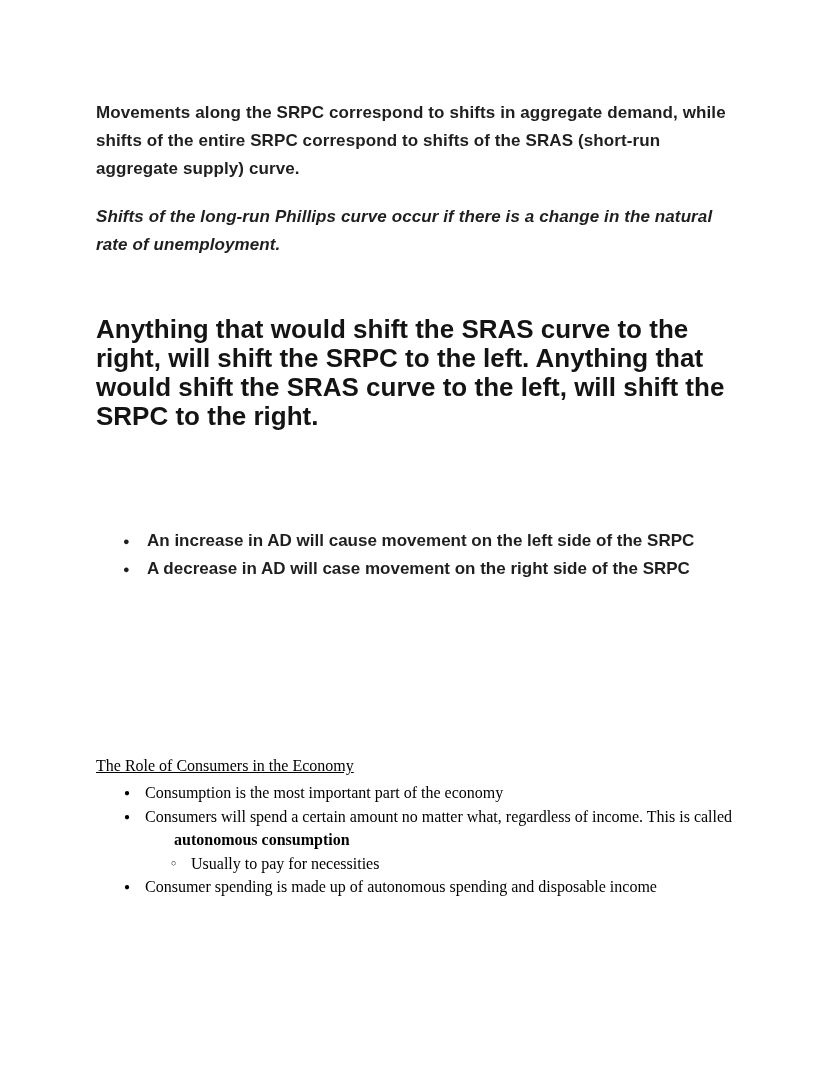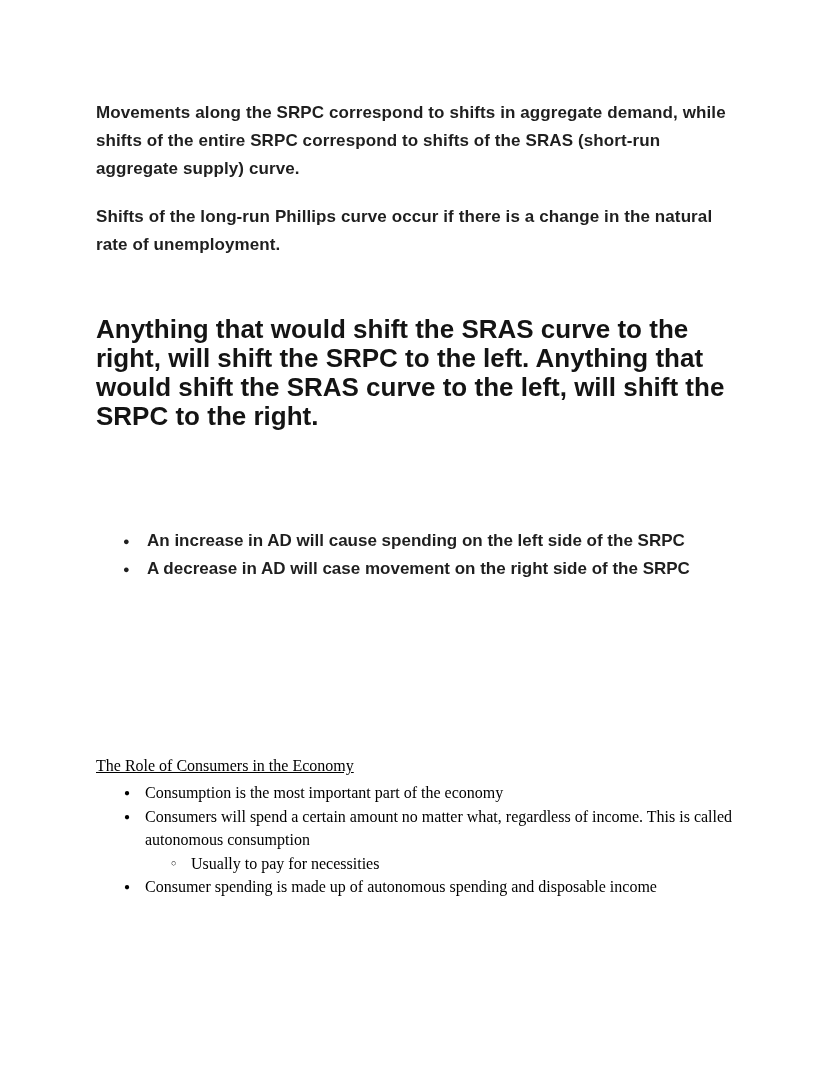--- a/index.html
+++ b/index.html
@@ -22,20 +22,21 @@
     font-weight: 700;
     font-size: 17px;
     line-height: 28px;
     letter-spacing: 0.1px;
     color: #1f1f1f;
     margin: 0 0 20px 0;
     max-width: 640px;
   }
   .sans-para.second {
     margin-bottom: 0;
+    font-style: italic;
   }
   .emphasis-para {
     font-family: "Liberation Sans", sans-serif;
     font-weight: 700;
     font-size: 26px;
     line-height: 29px;
     color: #141414;
     margin: 56px 0 96px 0;
     max-width: 645px;
   }
@@ -97,38 +98,39 @@
     padding-left: 75px;
   }
   ul.serif-list li.sub .marker {
     width: 20px;
     font-size: 9px;
   }
   ul.serif-list .li-text {
     max-width: 588px;
   }
   ul.serif-list .bold-inline {
-    font-weight: 400;
+    font-weight: 700;
+    margin-left: 29px;
   }
 </style>
 </head>
 <body>
 
 <div class="page">
 
   <p class="sans-para">Movements along the SRPC correspond to shifts in aggregate demand, while shifts of the entire SRPC correspond to shifts of the SRAS (short-run aggregate supply) curve.</p>
 
   <p class="sans-para second">Shifts of the long-run Phillips curve occur if there is a change in the natural rate of unemployment.</p>
 
   <p class="emphasis-para">Anything that would shift the SRAS curve to the right, will shift the SRPC to the left. Anything that would shift the SRAS curve to the left, will shift the SRPC to the right.</p>
 
   <ul class="bullet-list sans-list">
     <li>
       <span class="marker">●</span>
-      <span class="li-text">An increase in AD will cause spending on the left side of the SRPC</span>
+      <span class="li-text">An increase in AD will cause movement on the left side of the SRPC</span>
     </li>
     <li>
       <span class="marker">●</span>
       <span class="li-text">A decrease in AD will case movement on the right side of the SRPC</span>
     </li>
   </ul>
 
   <h3 class="serif-heading">The Role of Consumers in the Economy</h3>
 
   <ul class="bullet-list serif-list">

